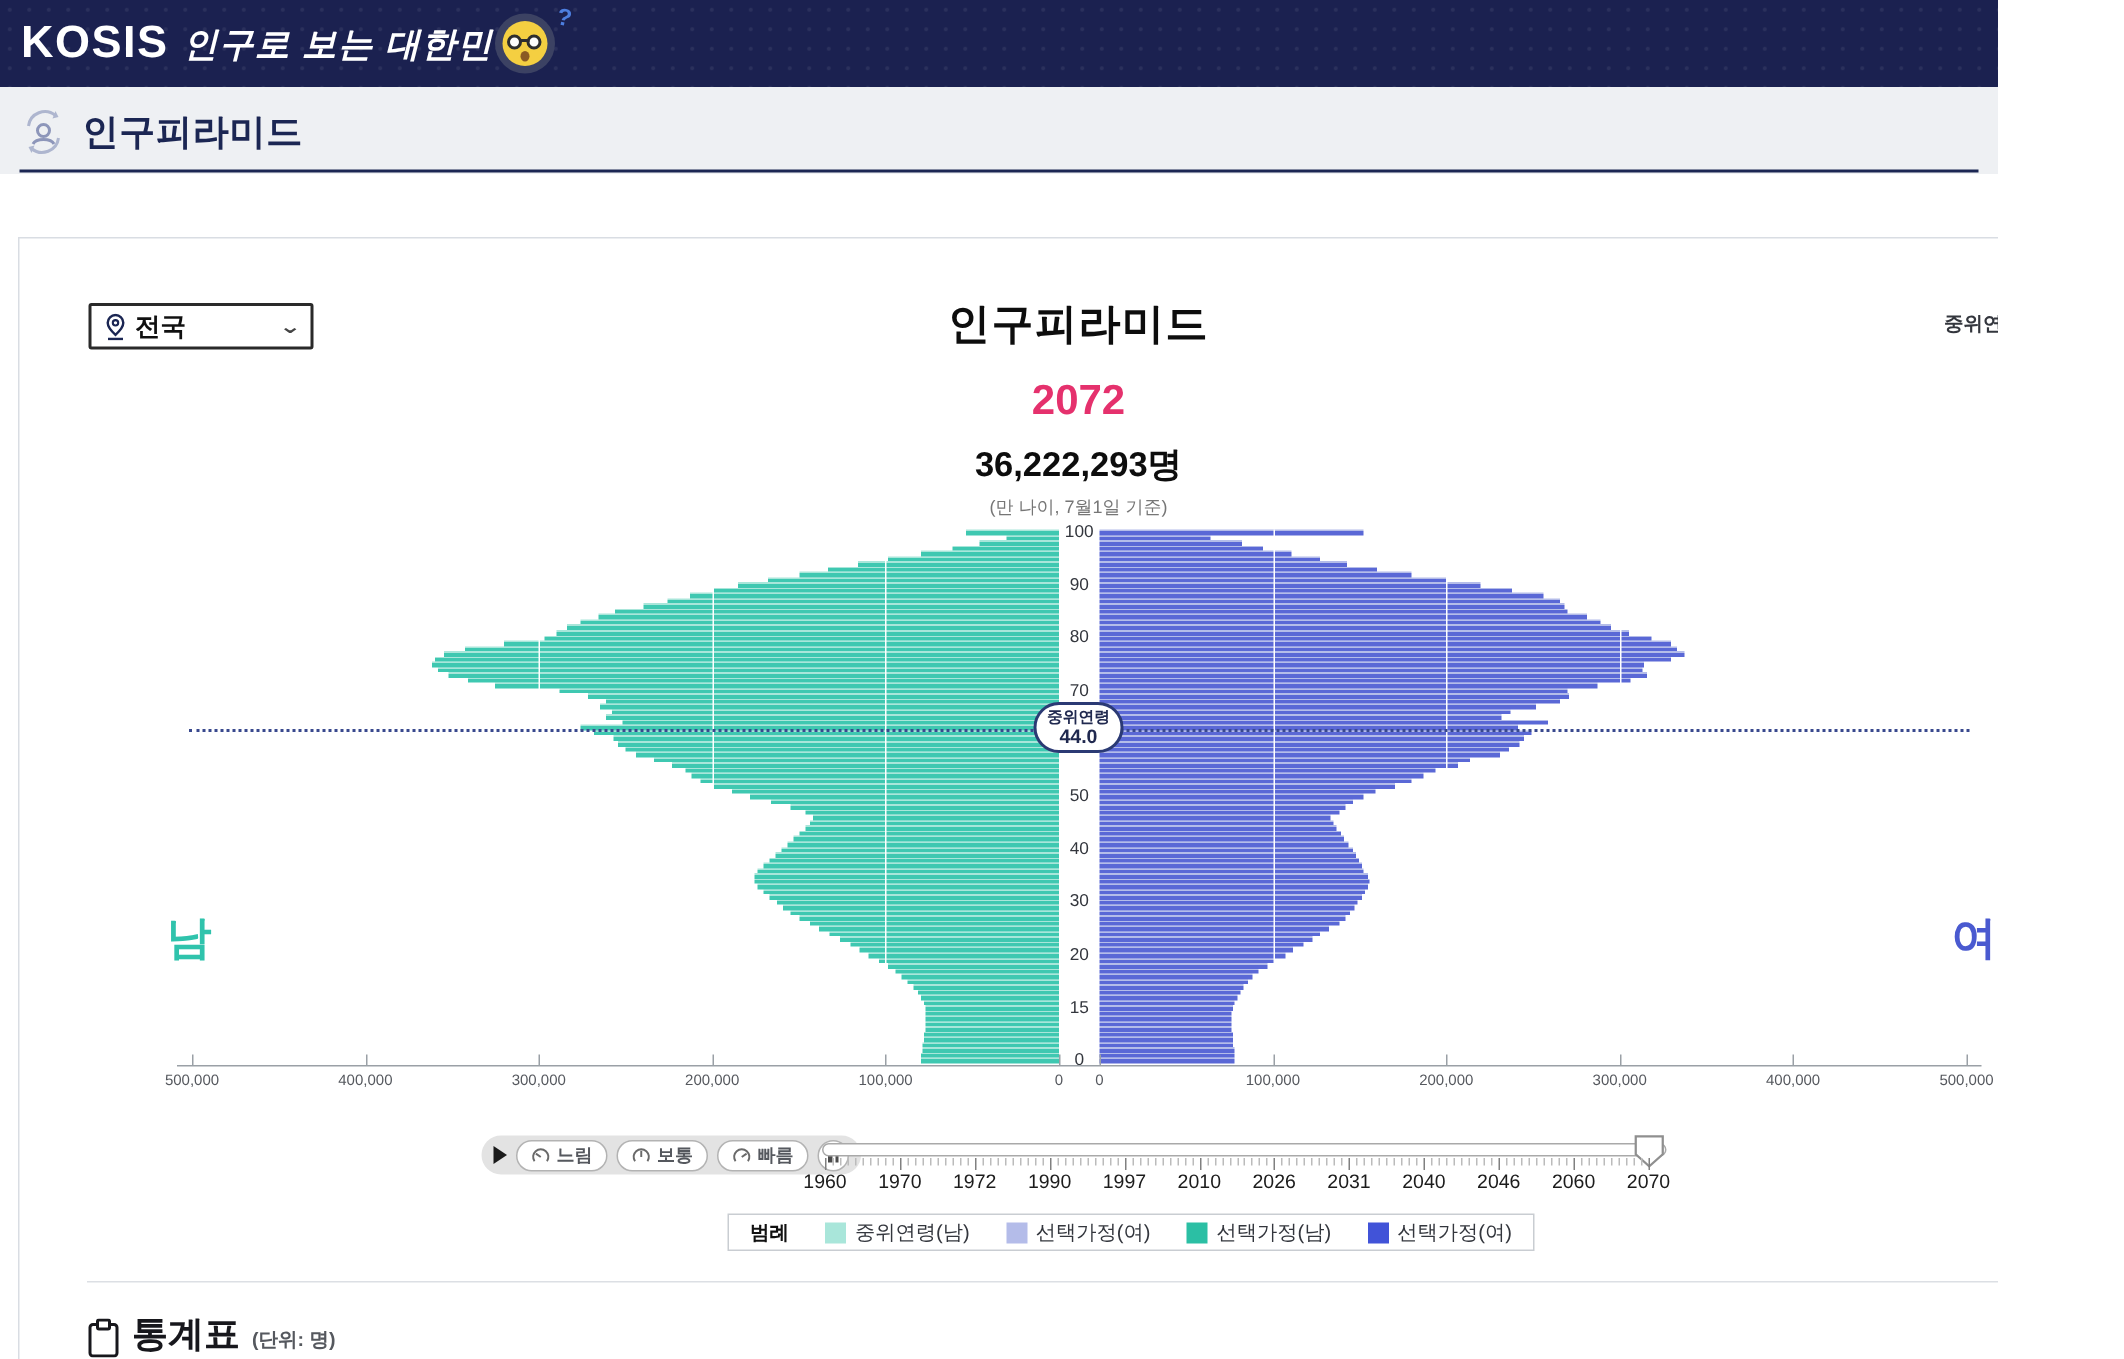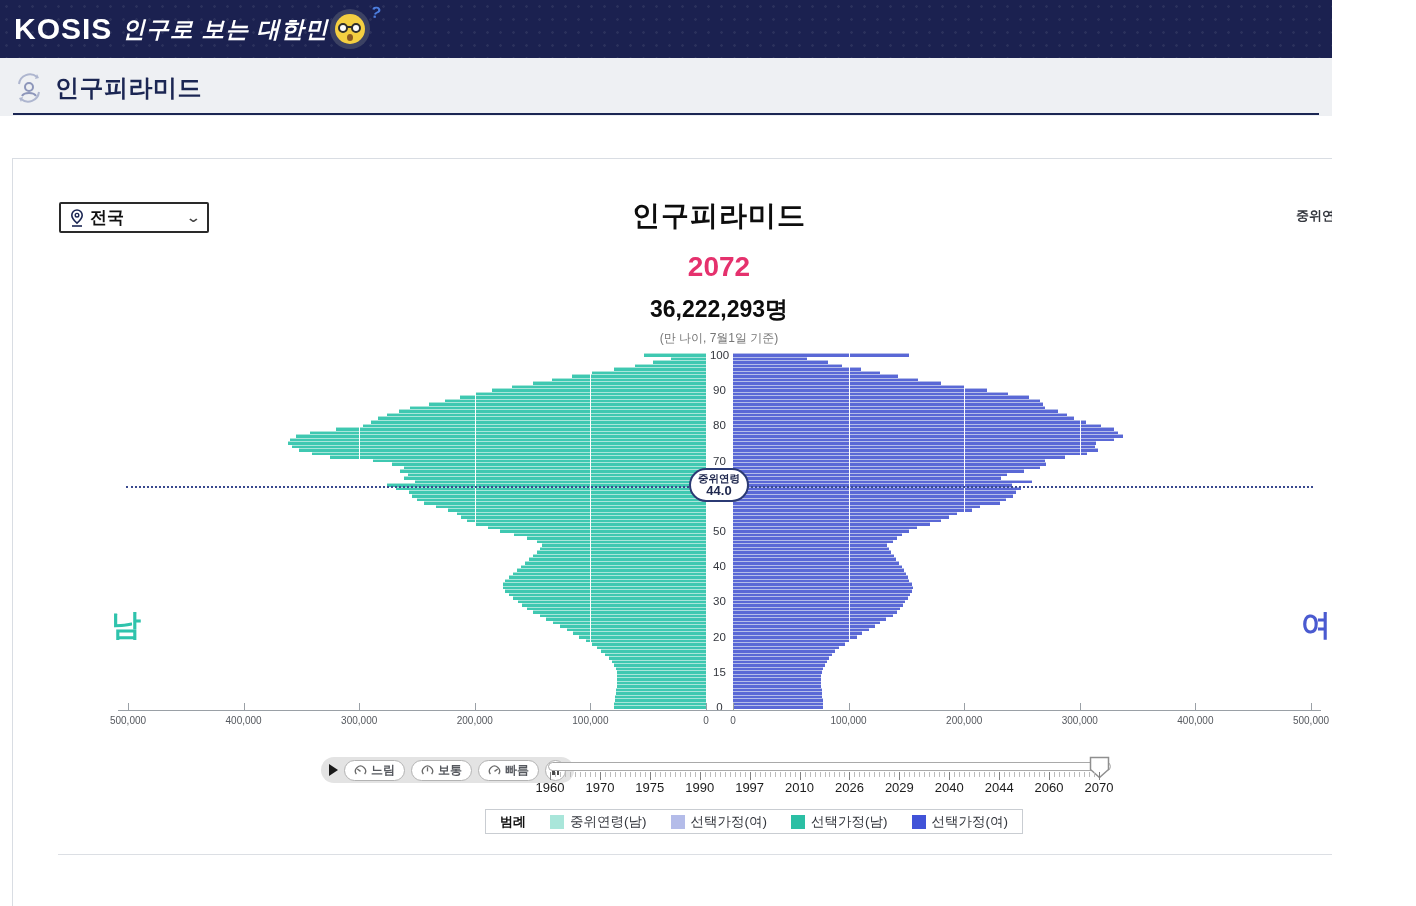--- a/index.html
+++ b/index.html
@@ -569,28 +569,28 @@
         <div class="stick" style="left: 1061.05px; top: 613px; height: 5px; position: absolute;"></div>
         <div class="stick" style="left: 1066.04px; top: 613px; height: 5px; position: absolute;"></div>
         <div class="stick" style="left: 1071.03px; top: 613px; height: 5px; position: absolute;"></div>
         <div class="stick" style="left: 1076.02px; top: 613px; height: 5px; position: absolute;"></div>
         <div class="stick" style="left: 1081.01px; top: 613px; height: 5px; position: absolute;"></div>
         <div class="stick major" style="left: 1086px; top: 613px; height: 8px; position: absolute;"></div>
       </div>
     <div id="year-labels">
         <div class="yearlabel" style="left: 537px; position: absolute;">1960</div>
         <div class="yearlabel" style="left: 586.909px; position: absolute;">1970</div>
-        <div class="yearlabel" style="left: 636.818px; position: absolute;">1975</div>
+        <div class="yearlabel" style="left: 636.818px; position: absolute;">1972</div>
         <div class="yearlabel" style="left: 686.727px; position: absolute;">1990</div>
         <div class="yearlabel" style="left: 736.636px; position: absolute;">1997</div>
         <div class="yearlabel" style="left: 786.545px; position: absolute;">2010</div>
         <div class="yearlabel" style="left: 836.455px; position: absolute;">2026</div>
-        <div class="yearlabel" style="left: 886.364px; position: absolute;">2029</div>
+        <div class="yearlabel" style="left: 886.364px; position: absolute;">2031</div>
         <div class="yearlabel" style="left: 936.273px; position: absolute;">2040</div>
-        <div class="yearlabel" style="left: 986.182px; position: absolute;">2044</div>
+        <div class="yearlabel" style="left: 986.182px; position: absolute;">2046</div>
         <div class="yearlabel" style="left: 1036.09px; position: absolute;">2060</div>
         <div class="yearlabel" style="left: 1086px; position: absolute;">2070</div>
       </div>
 
     <div class="legend-box" id="legend-box">
       <span class="legend-title">범례</span>
     <span class="legend-item">
           <span class="sw" style="background: rgb(169, 230, 218);"></span>
           <span>중위연령(남)</span>
         </span>
@@ -603,15 +603,23 @@
           <span>선택가정(남)</span>
         </span>
         <span class="legend-item">
           <span class="sw" style="background: rgb(65, 83, 216);"></span>
           <span>선택가정(여)</span>
         </span>
       </div>
 
     <div class="divider"></div>
 
+    <div class="stats-head">
+      <svg width="22" height="26" viewBox="0 0 22 26">
+        <rect x="2" y="4" width="18" height="21" rx="2" fill="none" stroke="#17171c" stroke-width="2"></rect>
+        <rect x="7" y="1" width="8" height="6" rx="1" fill="#fff" stroke="#17171c" stroke-width="2"></rect>
+      </svg>
+      <span class="stats-title">통계표</span>
+      <span class="stats-unit">(단위: 명)</span>
+    </div>
 
   </section>
 </div>
 
 </body></html>

